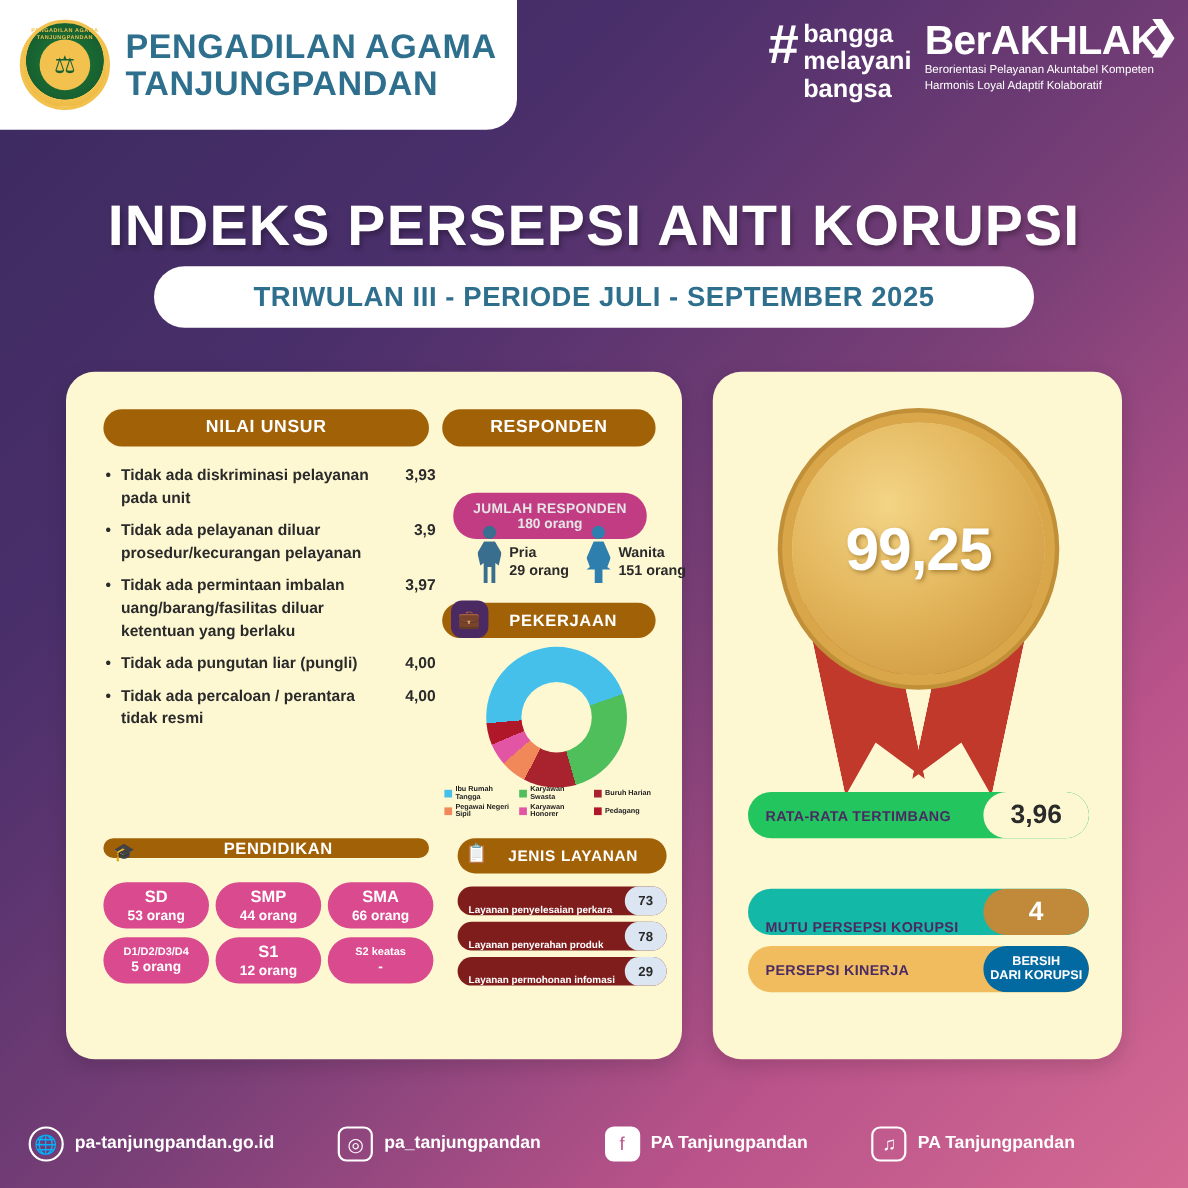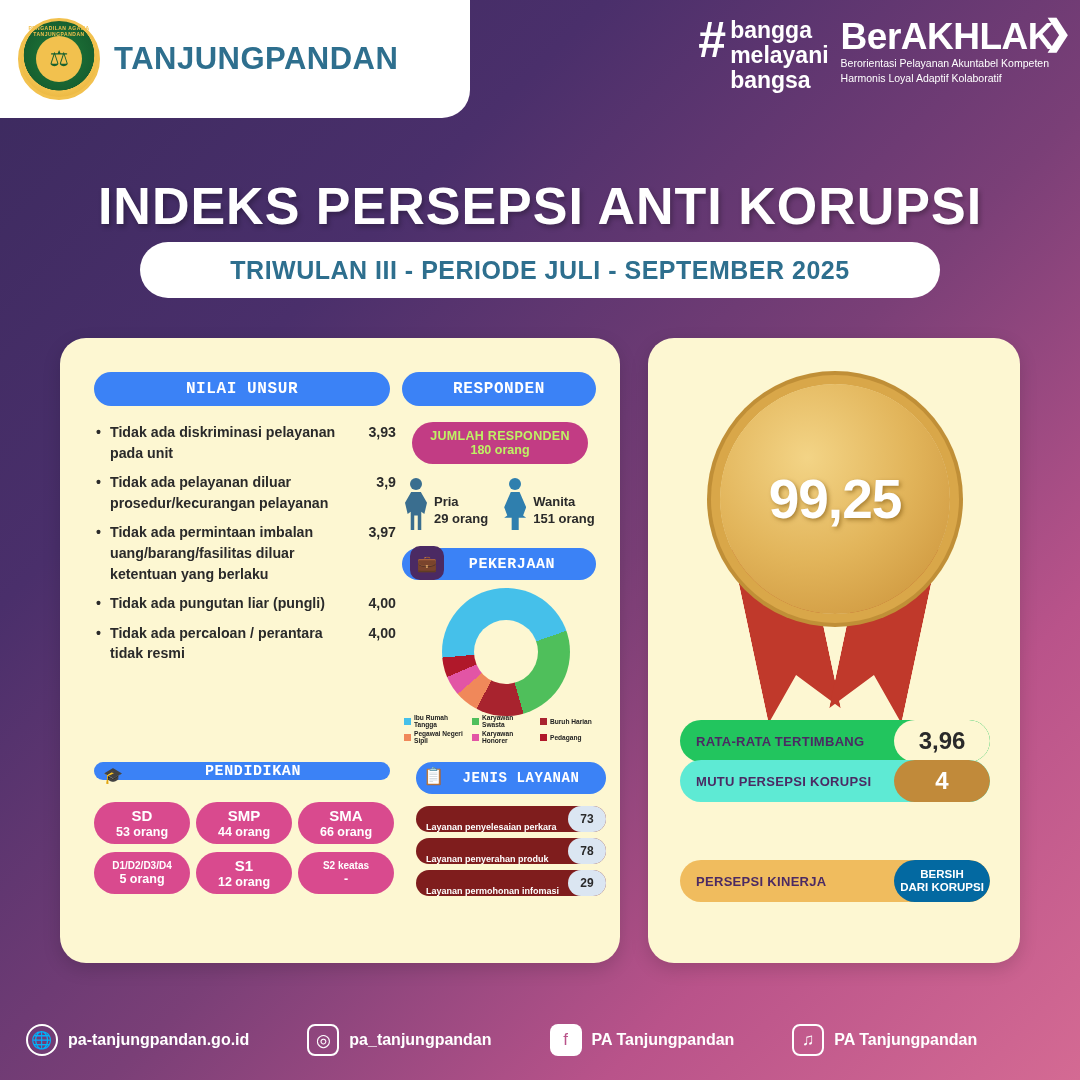--- a/index.html
+++ b/index.html
@@ -78,48 +78,47 @@
 
   
   .panel {
     position: absolute; background: #fdf7d2; border-radius: 26px;
     box-shadow: 0 6px 18px rgba(0,0,0,.15);
   }
   .panel-left { top: 338px; left: 60px; width: 560px; height: 625px; }
   .panel-right { top: 338px; left: 648px; width: 372px; height: 625px; }
 
   .hdr-pill {
-    background: #3b82f6; color: #fff; border-radius: 18px;
+    background: #a16207; color: #fff; border-radius: 18px;
     font-weight: bold; display: flex; align-items: center; justify-content: center;
     letter-spacing: .6px;
-    font-family: Liberation Mono, monospace;
   }
 
   
   .nilai-hdr { position: absolute; top: 372px; left: 94px; width: 296px; height: 34px; font-size: 16px; }
   .unsur-list { position: absolute; top: 422px; left: 96px; width: 300px; color: #2a2a2a; }
   .unsur-row {
     display: flex; align-items: flex-start; margin-bottom: 9px;
     font-size: 14.2px; font-weight: bold; line-height: 1.45;
   }
   .unsur-row .bullet { width: 14px; flex: none; }
   .unsur-row .txt { flex: 1; }
   .unsur-row .val { width: 42px; text-align: right; flex: none; }
 
   
   .resp-hdr { position: absolute; top: 372px; left: 402px; width: 194px; height: 34px; font-size: 16px; }
   .jml-pill {
-    position: absolute; top: 422px; left: 412px; width: 176px; height: 42px;
-    background: #c23c84; border-radius: 21px; color: #bef264;
+    position: absolute; top: 448px; left: 412px; width: 176px; height: 42px;
+    background: #c23c84; border-radius: 21px; color: #e5e5e5;
     display: flex; flex-direction: column; align-items: center; justify-content: center;
     font-weight: bold; line-height: 1.15;
   }
   .jml-pill .l1 { font-size: 12.5px; letter-spacing: .3px; }
   .jml-pill .l2 { font-size: 12.5px; }
-  .gender { position: absolute; top: 478px; left: 403px; width: 200px; display: flex; gap: 14px; }
+  .gender { position: absolute; top: 478px; left: 432px; width: 200px; display: flex; gap: 14px; }
   .gender .g { display: flex; align-items: flex-end; gap: 5px; }
   .g .fig { width: 26px; height: 52px; position: relative; flex: none; }
   .g .fig .head { position: absolute; top: 0; left: 7px; width: 12px; height: 12px; border-radius: 50%; }
   .g .fig .body { position: absolute; top: 14px; left: 2px; width: 22px; height: 38px; }
   .fig.male .head, .fig.male .body { background: #3a6e8f; }
   .fig.male .body { clip-path: polygon(28% 0,72% 0,100% 28%,88% 58%,74% 52%,74% 100%,58% 100%,58% 62%,42% 62%,42% 100%,26% 100%,26% 52%,12% 58%,0 28%); }
   .fig.female .head, .fig.female .body { background: #2f7fae; }
   .fig.female .body { clip-path: polygon(30% 0,70% 0,100% 40%,86% 62%,100% 68%,66% 68%,66% 100%,34% 100%,34% 68%,0 68%,14% 62%,0 40%); }
   .g .lbl { font-size: 13px; font-weight: bold; color: #2a2a2a; line-height: 1.35; padding-bottom: 2px; }
 
@@ -227,21 +226,21 @@
     letter-spacing: .3px;
   }
   .stat-row .val {
     width: 96px; height: 42px; border-radius: 21px;
     display: flex; flex-direction: column; align-items: center; justify-content: center;
     font-weight: bold; color: #fff; text-align: center; line-height: 1.1;
   }
   .r1 { top: 720px; background: #22c55e; }
   .r1 .lab { color: #4b2a63; }
   .r1 .val { background: #fdf7d2; color: #2a2a2a; font-size: 24px; }
-  .r2 { top: 760px; background: #5eead4; }
+  .r2 { top: 808px; background: #14b8a6; align-items: flex-end; }
   .r2 .lab { color: #4b2a63; }
   .r2 .val { background: #c18a3a; font-size: 24px; }
   .r3 { top: 860px; background: #f0bc5e; }
   .r3 .lab { color: #4b2a63; }
   .r3 .val { background: #0369a1; font-size: 11.5px; }
 
   
   .footer {
     position: absolute; bottom: 0; left: 0; width: 1080px; height: 80px;
     display: flex; align-items: center; gap: 14px; padding-left: 26px;
@@ -260,20 +259,21 @@
 </head>
 <body>
 
 <div class="header">
   <div class="header-white">
     <div class="logo">
       <div class="ring-text">PENGADILAN AGAMA TANJUNGPANDAN</div>
       <div class="inner">⚖</div>
     </div>
     <div class="court-name">
+      <div>PENGADILAN AGAMA</div>
       <div>TANJUNGPANDAN</div>
     </div>
   </div>
 
   <div class="berakhlak">
     <div class="bmb">
       <div class="hash">#</div>
       <div class="lines">
         <div>bangga</div>
         <div>melayani</div>

